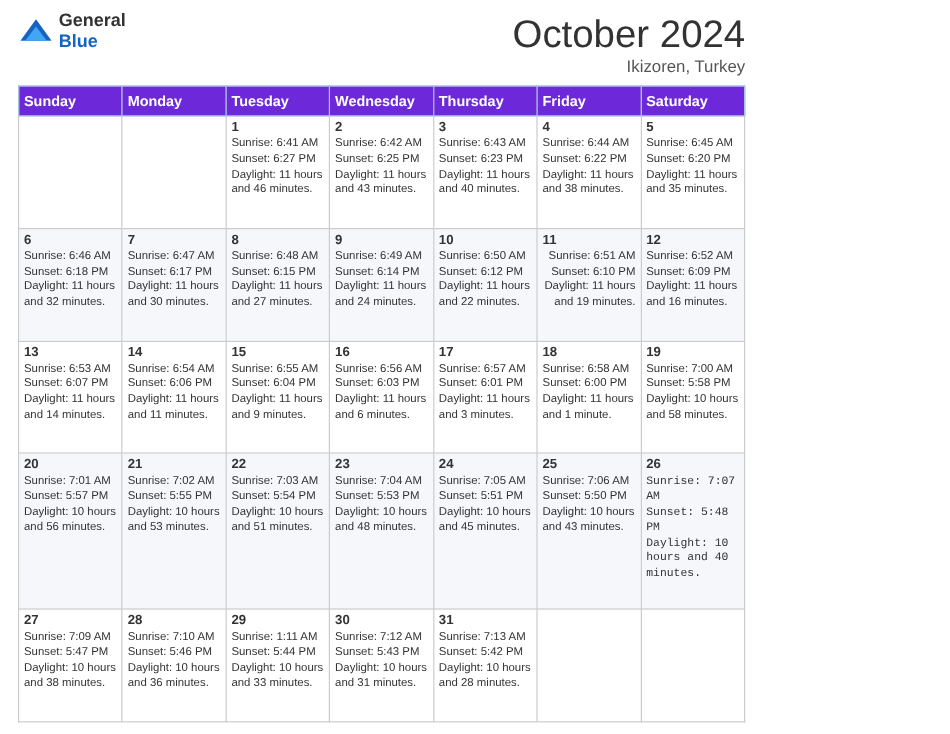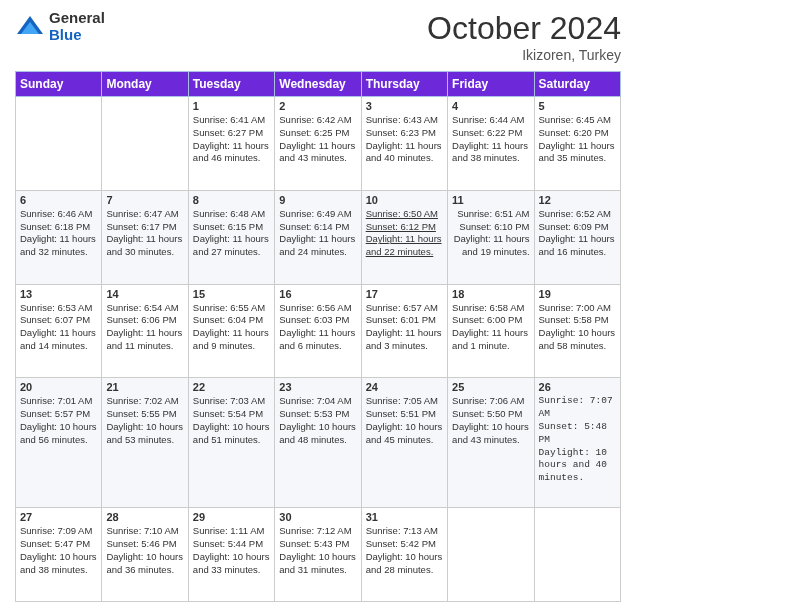--- a/index.html
+++ b/index.html
@@ -193,21 +193,21 @@
 Daylight: 11 hours and 27 minutes.</div>
           </td>
           <td>
             <div class="day-number">9</div>
             <div class="day-info" style="white-space: pre-line;">Sunrise: 6:49 AM
 Sunset: 6:14 PM
 Daylight: 11 hours and 24 minutes.</div>
           </td>
           <td>
             <div class="day-number">10</div>
-            <div class="day-info" style="white-space: pre-line; text-decoration: underline;">Sunrise: 6:50 AM
+            <div class="day-info" style="white-space: pre-line;">Sunrise: 6:50 AM
 Sunset: 6:12 PM
 Daylight: 11 hours and 22 minutes.</div>
           </td>
           <td>
             <div class="day-number">11</div>
             <div class="day-info" style="white-space: pre-line; text-align: right;">Sunrise: 6:51 AM
 Sunset: 6:10 PM
 Daylight: 11 hours and 19 minutes.</div>
           </td>
           <td>

